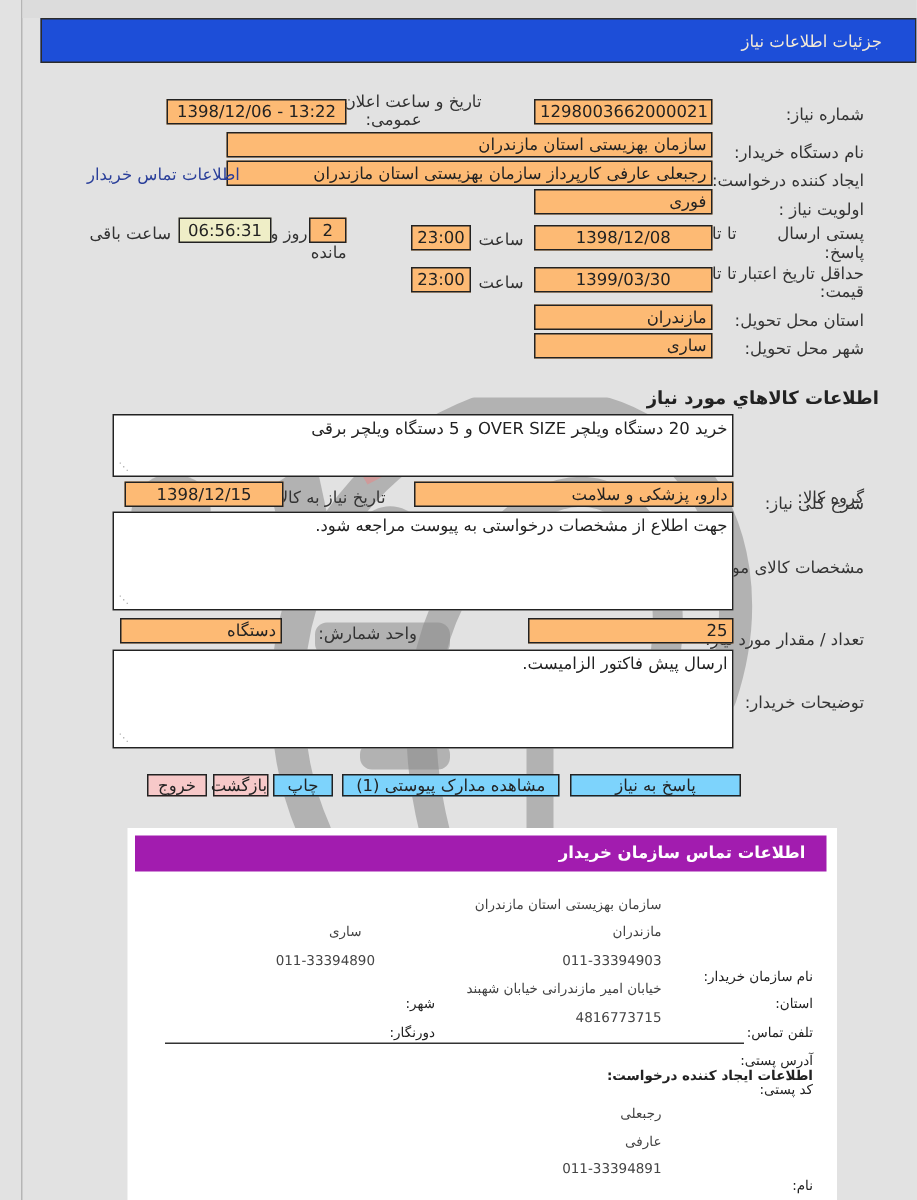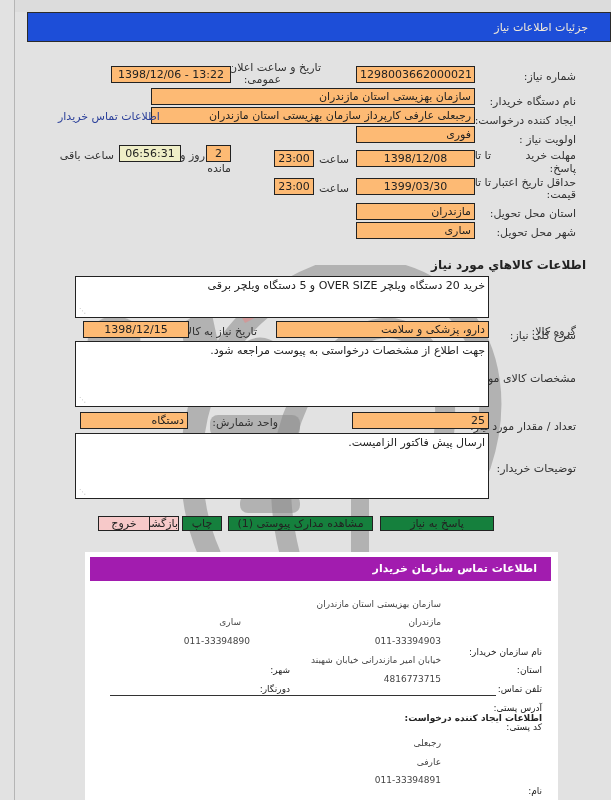--- a/index.html
+++ b/index.html
@@ -34,21 +34,21 @@
     direction: rtl; text-align: right; padding: 2px 3px; font-size: 11px; line-height: 14px;
   }
   .grip { position: absolute; left: 3px; bottom: 2px; font-size: 7px; color: #aaa; line-height: 7px; }
   .link { position: absolute; color: #2a3f9a; font-size: 11px; direction: rtl; white-space: nowrap; cursor: pointer; }
   .section-title { position: absolute; font-weight: bold; font-size: 12px; color: #222; direction: rtl; white-space: nowrap; }
 
   .btn {
     position: absolute; height: 15px; border: 1px solid #222; font-size: 11px; line-height: 13px;
     text-align: center; direction: rtl; white-space: nowrap; cursor: pointer;
   }
-  .btn.green { background: #15803d; }
+  .btn.green { background: #7dd3fc; }
   .btn.pink { background: #f7c9c9; }
 
   .watermark { position: absolute; left: 60px; top: 265px; width: 480px; height: 290px; pointer-events: none; }
 
   .panel {
     position: absolute; left: 85px; top: 552px; width: 473px; height: 248px; background: #fff;
   }
   .panel-header {
     position: absolute; left: 5px; top: 5px; width: 461px; height: 24px;
     background: #a21caf; color: #fff; font-weight: bold; font-size: 11px;
@@ -80,21 +80,21 @@
 <div class="lbl" style="right:35px; top:95px;">نام دستگاه خریدار:</div>
 <div class="box rtl" style="left:151px; top:88px; width:324px; height:17px;">سازمان بهزیستی استان مازندران</div>
 
 <div class="lbl" style="right:35px; top:114px;">ایجاد کننده درخواست:</div>
 <div class="box rtl" style="left:151px; top:107px; width:324px; height:17px;">رجبعلی عارفی کارپرداز سازمان بهزیستی استان مازندران</div>
 <div class="link" style="left:58px; top:110px;">اطلاعات تماس خریدار</div>
 
 <div class="lbl" style="right:35px; top:133px;">اولویت نیاز :</div>
 <div class="box rtl" style="left:356px; top:126px; width:119px; height:17px;">فوری</div>
 
-<div class="lbl" style="right:35px; top:149px;">مهلت خرید</div>
+<div class="lbl" style="right:35px; top:149px;">پستی ارسال</div>
 <div class="lbl" style="right:35px; top:162px;">پاسخ:</div>
 <div class="lbl" style="right:120px; top:149px;">تا تاریخ :</div>
 <div class="box center" style="left:356px; top:150px; width:119px; height:17px;">1398/12/08</div>
 <div class="lbl" style="right:262px; top:153px;">ساعت</div>
 <div class="box center" style="left:274px; top:150px; width:40px; height:17px;">23:00</div>
 <div class="box center" style="left:206px; top:145px; width:25px; height:17px;">2</div>
 <div class="lbl" style="right:406px; top:149px;">روز و</div>
 <div class="lbl" style="right:380px; top:162px;">مانده</div>
 <div class="box center yellow" style="left:119px; top:145px; width:62px; height:17px;">06:56:31</div>
 <div class="lbl" style="right:497px; top:149px;">ساعت باقی</div>
@@ -155,21 +155,21 @@
 <div class="lbl" style="right:35px; top:462px;">توضیحات خریدار:</div>
 <div class="area" style="left:75px; top:433px; width:414px; height:66px;">
   <span>ارسال پیش فاکتور الزامیست.</span>
   <span class="grip">⋰</span>
 </div>
 
 <div class="btn green" style="left:380px; top:516px; width:114px;">پاسخ به نیاز</div>
 <div class="btn green" style="left:228px; top:516px; width:145px;">مشاهده مدارک پیوستی (1)</div>
 <div class="btn green" style="left:182px; top:516px; width:40px;">چاپ</div>
 <div class="btn pink" style="left:142px; top:516px; width:37px;">بازگشت</div>
-<div class="btn pink" style="left:98px; top:516px; width:52px;">خروج</div>
+<div class="btn pink" style="left:98px; top:516px; width:40px;">خروج</div>
 
 <div class="right-gray"></div>
 <div class="panel">
   <div class="panel-header">اطلاعات تماس سازمان خریدار</div>
 
   <div class="p-lbl" style="right:16px; top:47px;">نام سازمان خریدار:</div>
   <div class="p-val" style="right:117px; top:47px;">سازمان بهزیستی استان مازندران</div>
 
   <div class="p-lbl" style="right:16px; top:65px;">استان:</div>
   <div class="p-val" style="right:117px; top:65px;">مازندران</div>

